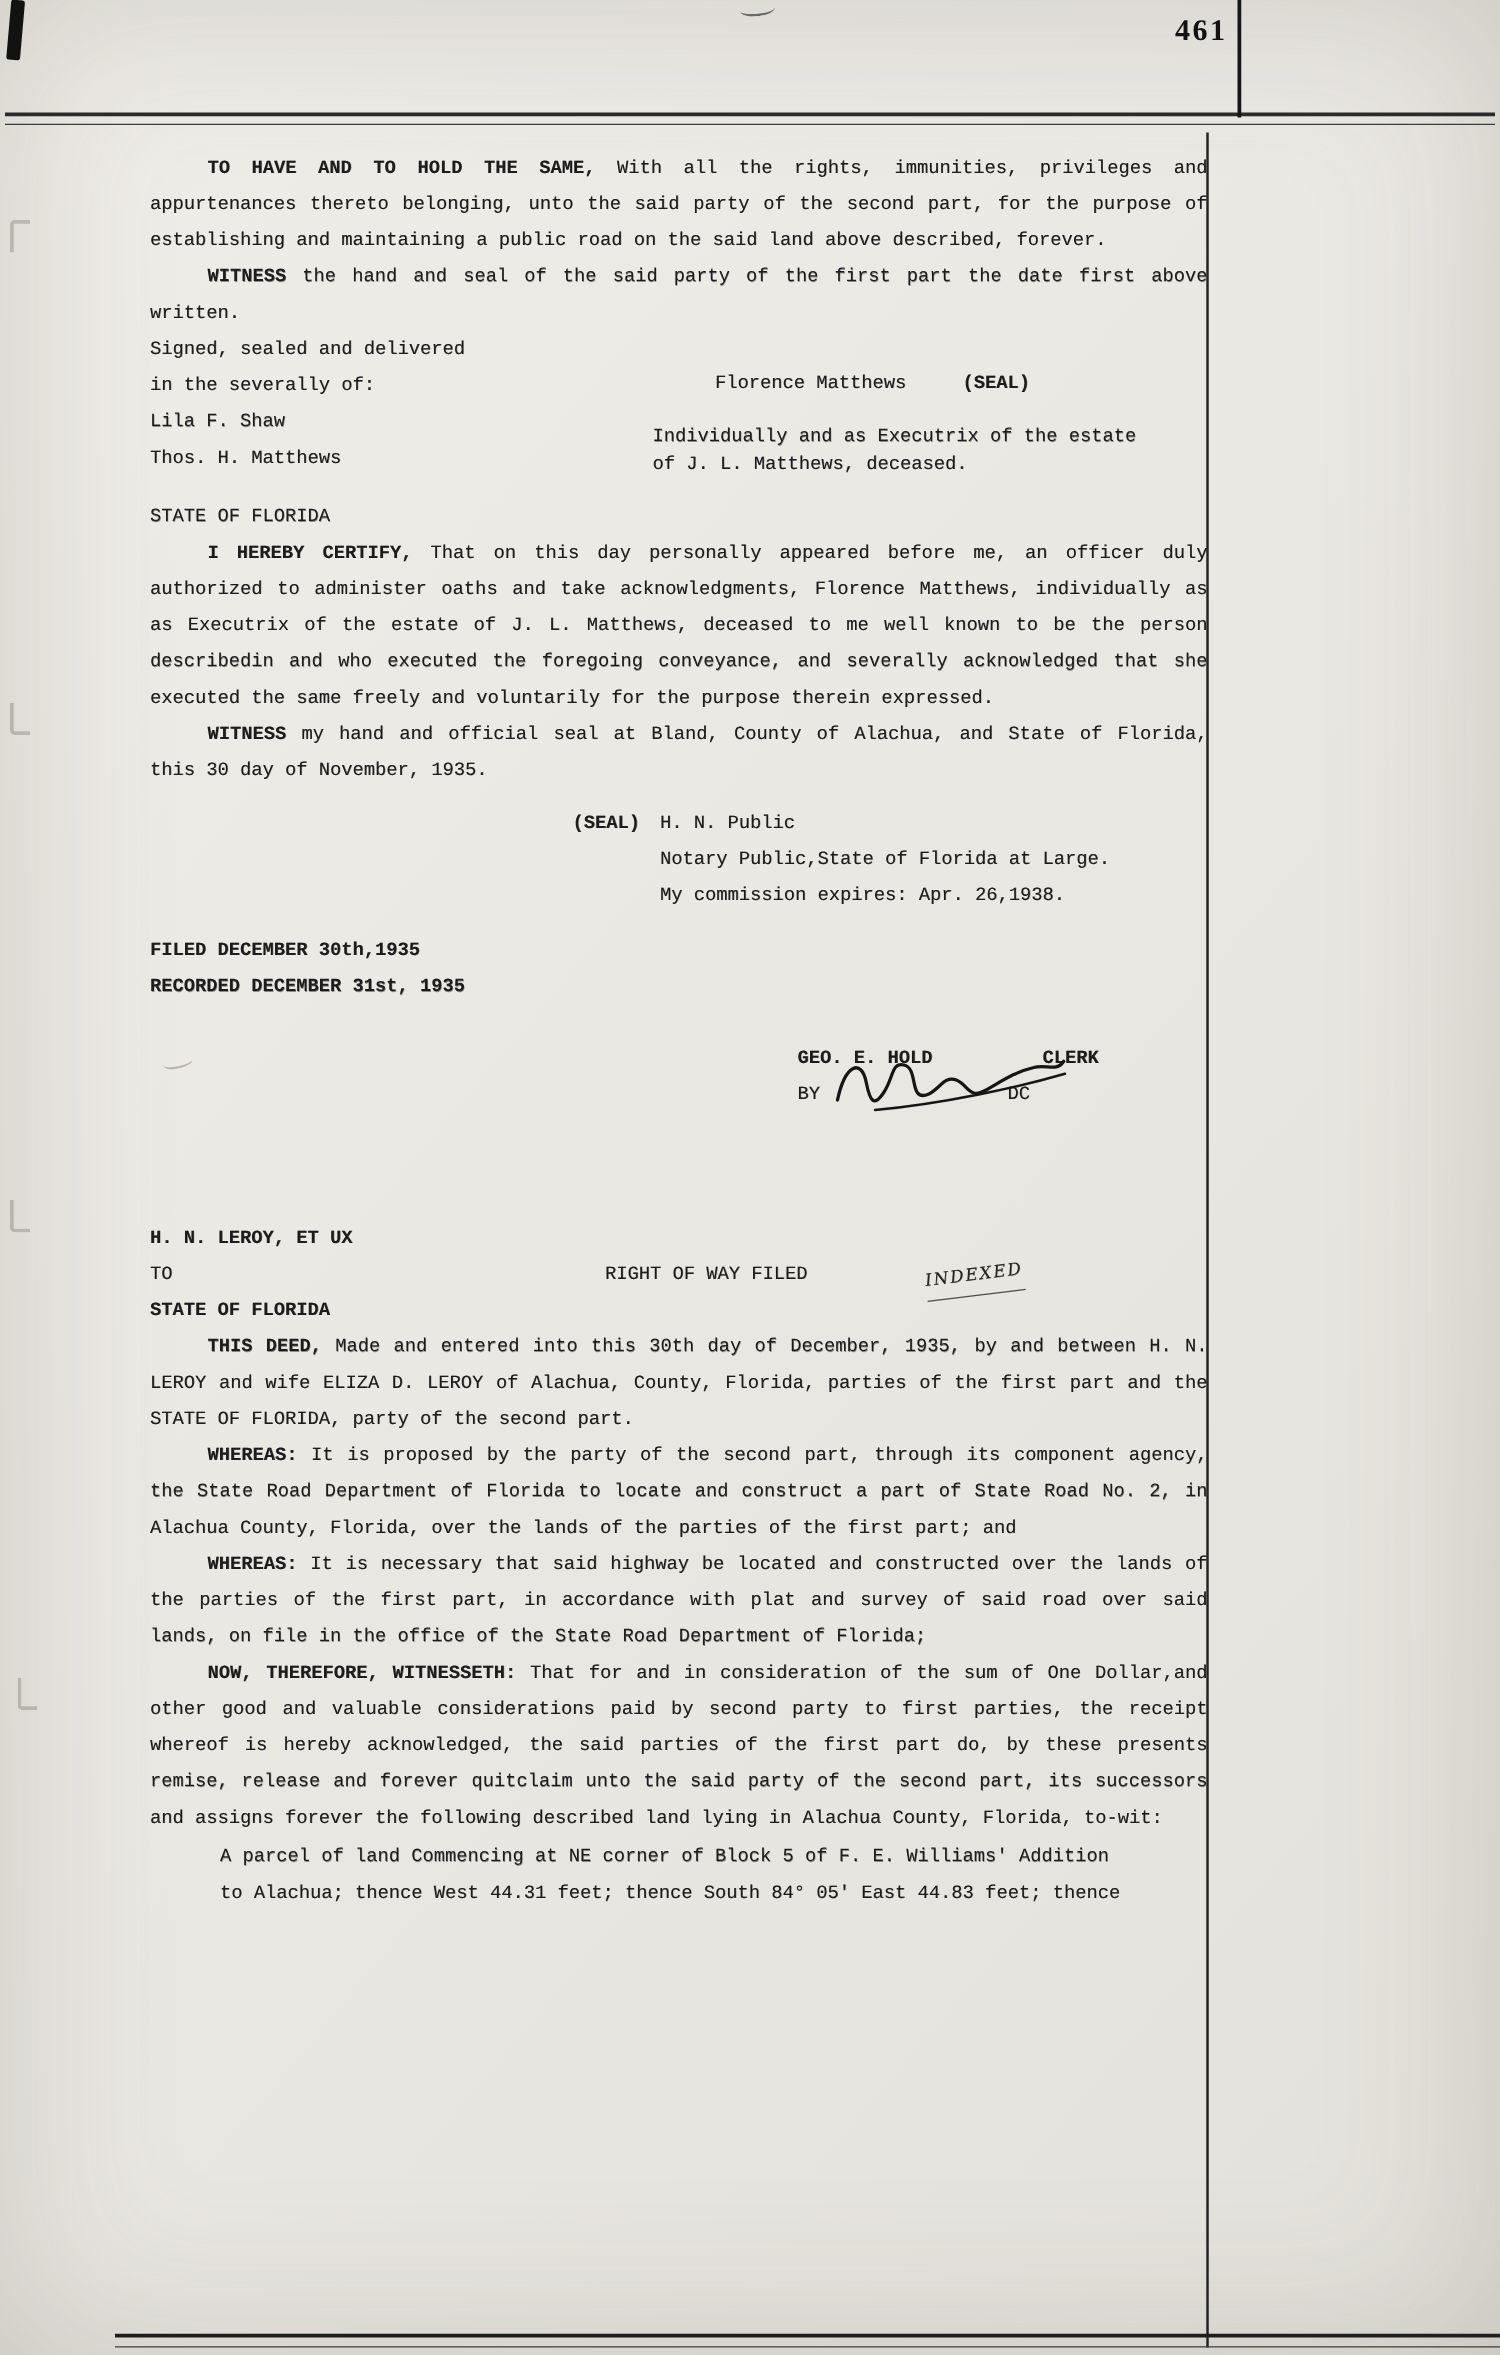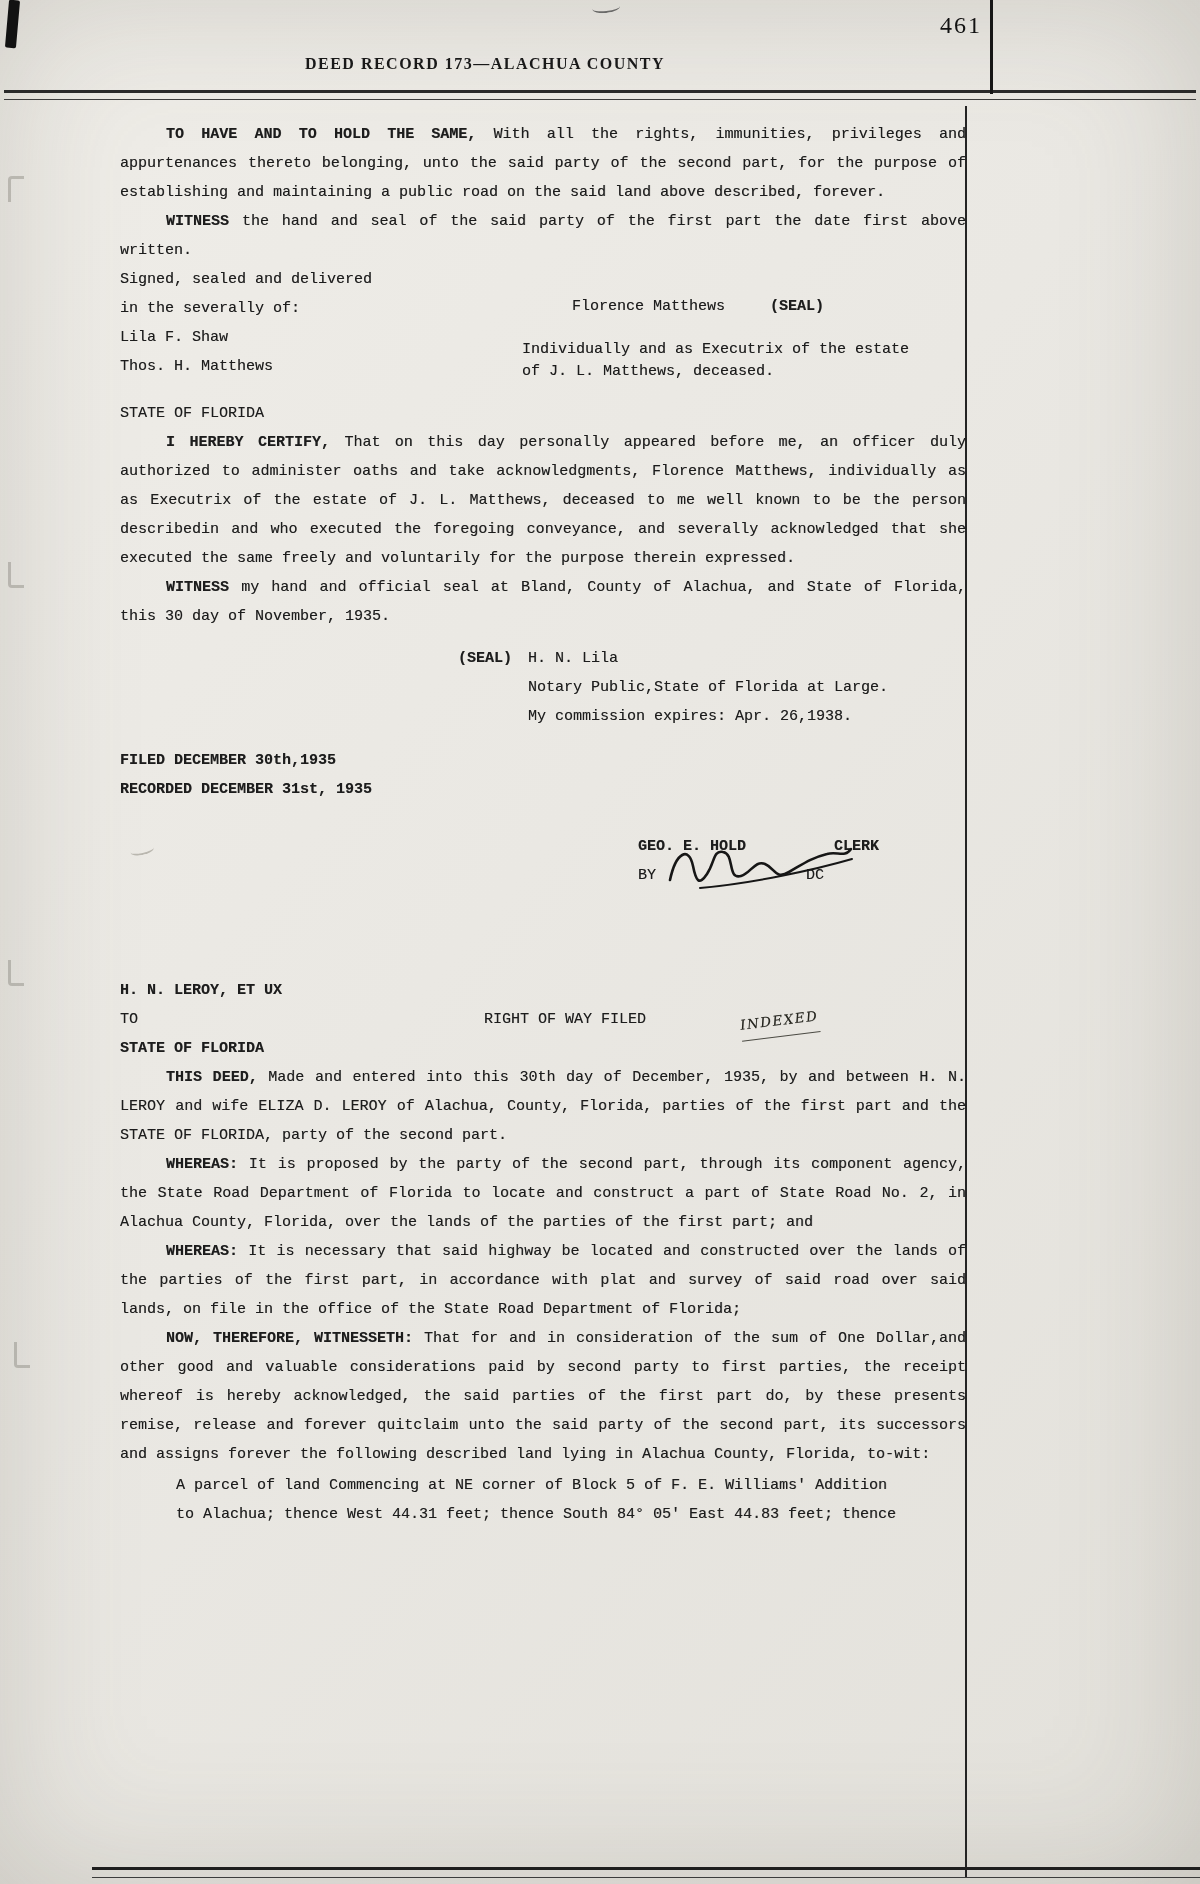--- a/index.html
+++ b/index.html
@@ -30,21 +30,21 @@
   .bracket { width:16px; height:26px; border-left:3px solid #8a887f; border-top:3px solid #8a887f; border-radius:4px 0 0 0; opacity:.45; }
   .b1 { top:176px; left:8px; }
   .b2 { top:562px; left:8px; border-top:none; border-bottom:3px solid #8a887f; border-radius:0 0 0 4px; }
   .b3 { top:960px; left:8px; border-top:none; border-bottom:3px solid #8a887f; border-radius:0 0 0 4px; }
   .b4 { top:1342px; left:14px; border-top:none; border-bottom:3px solid #8a887f; border-radius:0 0 0 4px; }
   .margin-squiggle { top:845px; left:130px; width:24px; height:10px; border-bottom:2px solid #9a978d; border-radius:50%; opacity:.6; transform:rotate(-12deg); }
   
   .page-number {
     position:absolute; top:12px; left:940px;
     font-family:"Liberation Serif","DejaVu Serif",serif;
-    font-weight:normal; font-size:24px; letter-spacing:2px; color:#121212;
+    font-weight:bold; font-size:24px; letter-spacing:2px; color:#121212;
   }
   .header-title {
     position:absolute; top:55px; left:0; width:970px; text-align:center;
     font-family:"Liberation Serif","DejaVu Serif",serif;
     font-weight:bold; font-size:16px; letter-spacing:1.5px; color:#191919;
   }
   
   .content {
     position:absolute; left:120px; top:120px; width:846px;
     font-size:15px; line-height:29px;
@@ -99,21 +99,20 @@
   <div class="artifact bracket b4"></div>
   <div class="artifact margin-squiggle"></div>
   <div class="rule rule-top-1"></div>
   <div class="rule rule-top-2"></div>
   <div class="rule rule-right"></div>
   <div class="rule rule-right-top"></div>
   <div class="rule rule-bottom-1"></div>
   <div class="rule rule-bottom-2"></div>
 
   <div class="page-number">461</div>
-  <div class="header-title">DEED RECORD 173—ALACHUA COUNTY</div>
 
   <div class="content">
 
     <p class="para"><span class="lead">TO HAVE AND TO HOLD THE SAME,</span><span> With all the rights, immunities, privileges and appurtenances thereto belonging, unto the said party of the second part, for the purpose of establishing and maintaining a public road on the said land above described, forever.</span></p>
 
     <p class="para"><span class="lead">WITNESS</span><span> the hand and seal of the said party of the first part the date first above written.</span></p>
 
     <div class="sig-block">
       <div class="sig-left">
         <div>Signed, sealed and delivered</div>
@@ -133,21 +132,21 @@
     <div class="venue-block">
       <div>STATE OF FLORIDA</div>
     </div>
 
     <p class="para"><span class="lead">I HEREBY CERTIFY,</span><span> That on this day personally appeared before me, an officer duly authorized to administer oaths and take acknowledgments, Florence Matthews, individually as as Executrix of the estate of J. L. Matthews, deceased to me well known to be the person describedin and who executed the foregoing conveyance, and severally acknowledged that she executed the same freely and voluntarily for the purpose therein expressed.</span></p>
 
     <p class="para"><span class="lead">WITNESS</span><span> my hand and official seal at Bland, County of Alachua, and State of Florida, this 30 day of November, 1935.</span></p>
 
     <div class="notary-block">
       <div>
-        <span class="lead">(SEAL)</span><span class="notary-name">H. N. Lila</span>
+        <span class="lead">(SEAL)</span><span class="notary-name">H. N. Public</span>
       </div>
       <div class="notary-sub">Notary Public,State of Florida at Large.</div>
       <div class="notary-sub">My commission expires: Apr. 26,1938.</div>
     </div>
 
     <div class="filed-block">
       <div>FILED DECEMBER 30th,1935</div>
       <div>RECORDED DECEMBER 31st, 1935</div>
     </div>
 

